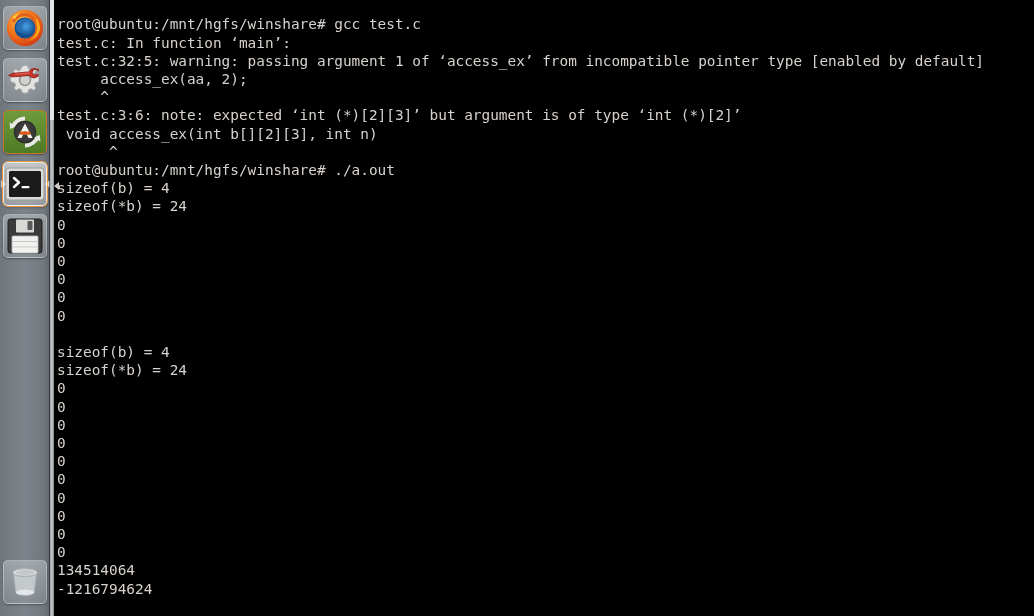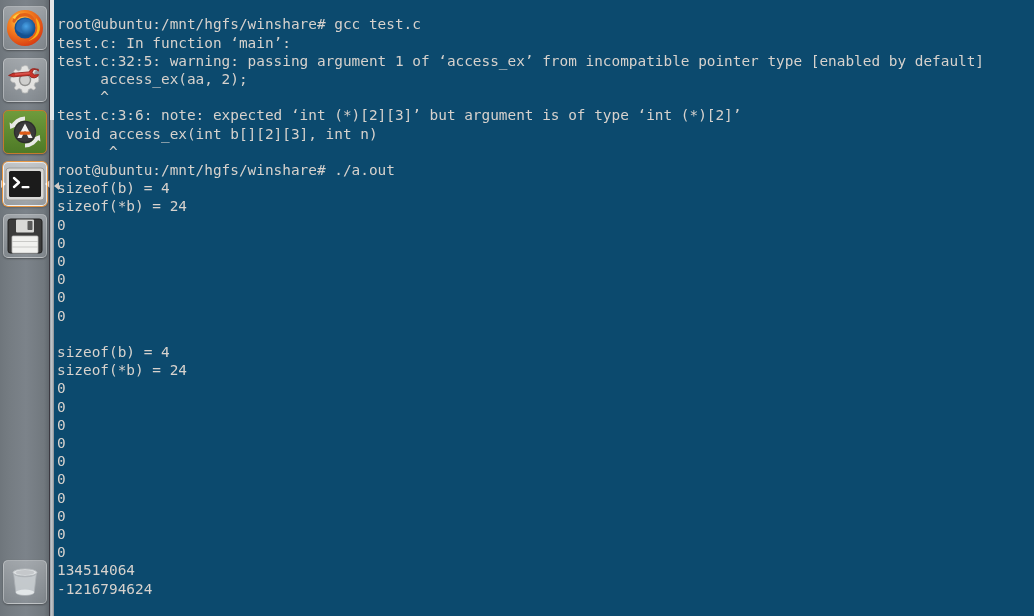--- a/index.html
+++ b/index.html
@@ -219,21 +219,21 @@
         <svg width="36" height="36" viewBox="0 0 36 36">
           <ellipse cx="18" cy="8.5" rx="12" ry="3.6" fill="#dfe2e4" stroke="#b6babd" stroke-width="0.9"></ellipse>
           <ellipse cx="18" cy="8.5" rx="9.4" ry="2.5" fill="#aeb3b7" opacity=".55"></ellipse>
           <path d="M6.6 9.5l2.2 19c.1 1.6 4.3 3 9.2 3s9.1-1.4 9.2-3l2.2-19c-1.4 2.2-6 3.3-11.4 3.3S8 11.7 6.6 9.5z" fill="#cfd4d7" opacity=".82" stroke="#b0b5b9" stroke-width="0.8"></path>
           <ellipse cx="18" cy="28.3" rx="9.2" ry="2.7" fill="#e6e9eb" opacity=".9"></ellipse>
         </svg>
       </div>
     </div>
   </div>
 
-  <div id="terminal" style="background: #0c4a6e;">
+  <div id="terminal" style="background: #000000;">
     <div id="term-scroll">
       <div id="term-scroll-thumb" style="top: 0px; height: 120px;"></div>
     </div>
     <div id="scroll-marker"></div>
 
     <pre id="term-text" style="color: rgb(215, 210, 205); font-size: 14.4px;"><span class="tline">root@ubuntu:/mnt/hgfs/winshare# gcc test.c</span><span class="tline">test.c: In function ‘main’:</span><span class="tline">test.c:32:5: warning: passing argument 1 of ‘access_ex’ from incompatible pointer type [enabled by default]</span><span class="tline">     access_ex(aa, 2);</span><span class="tline">     ^</span><span class="tline">test.c:3:6: note: expected ‘int (*)[2][3]’ but argument is of type ‘int (*)[2]’</span><span class="tline"> void access_ex(int b[][2][3], int n)</span><span class="tline">      ^</span><span class="tline">root@ubuntu:/mnt/hgfs/winshare# ./a.out</span><span class="tline">sizeof(b) = 4</span><span class="tline">sizeof(*b) = 24</span><span class="tline">0</span><span class="tline">0</span><span class="tline">0</span><span class="tline">0</span><span class="tline">0</span><span class="tline">0</span><span class="tline">&nbsp;</span><span class="tline">sizeof(b) = 4</span><span class="tline">sizeof(*b) = 24</span><span class="tline">0</span><span class="tline">0</span><span class="tline">0</span><span class="tline">0</span><span class="tline">0</span><span class="tline">0</span><span class="tline">0</span><span class="tline">0</span><span class="tline">0</span><span class="tline">0</span><span class="tline">134514064</span><span class="tline">-1216794624</span><span class="tline">&nbsp;</span></pre>
   </div>
 
 </div>
 

